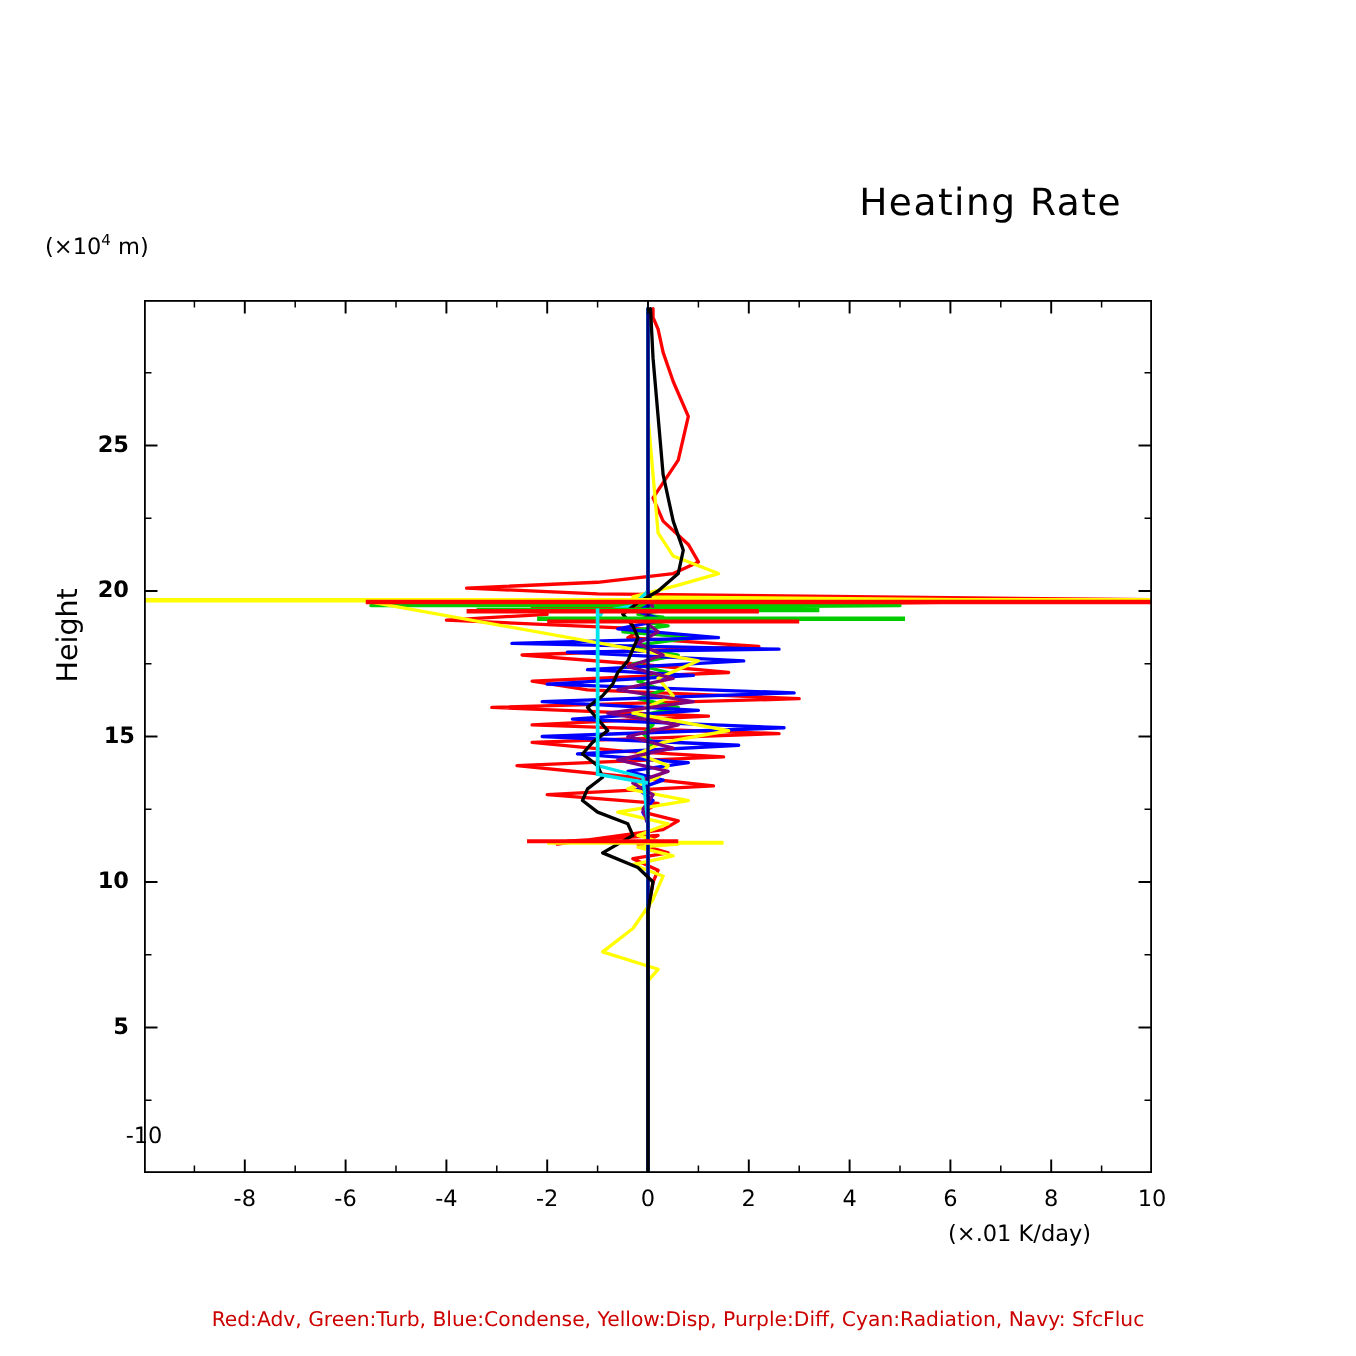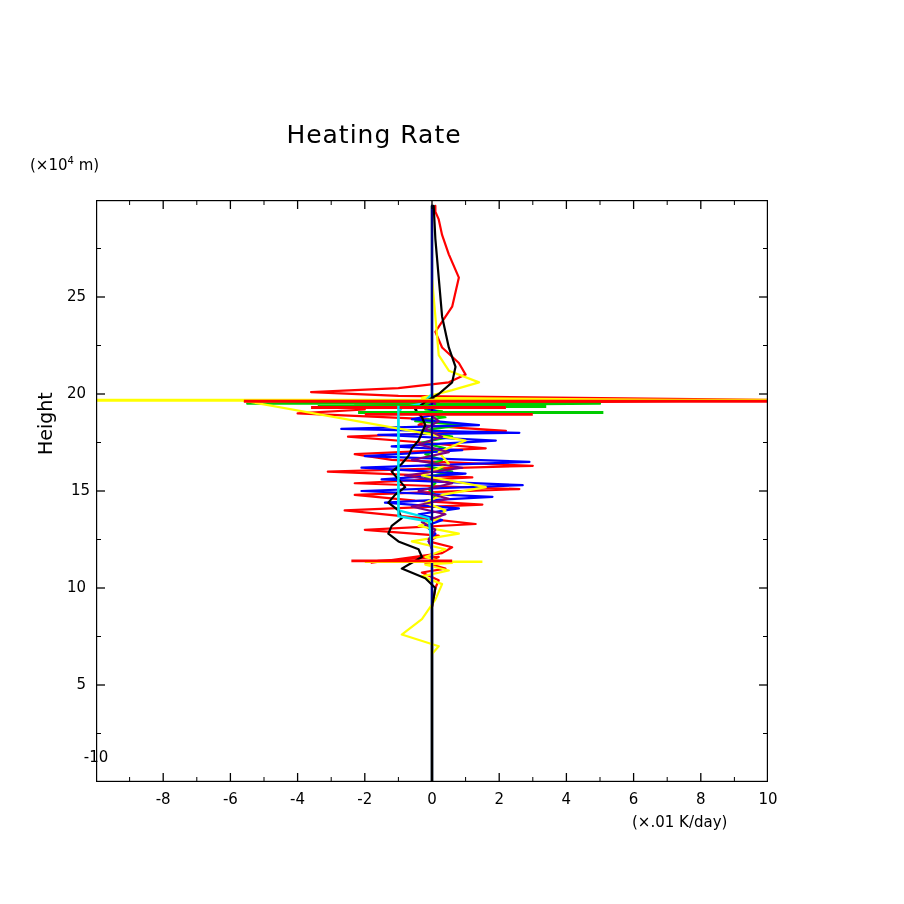--- a/index.html
+++ b/index.html
@@ -1,41 +1,42 @@
 <!DOCTYPE html>
 <html><head>
 <meta charset="utf-8">
 <style>
   html,body{margin:0;padding:0;background:#ffffff;}
   body{width:904px;height:904px;font-family:"DejaVu Sans",sans-serif;color:#000;}
   #stage{position:relative;width:904px;height:904px;overflow:hidden;}
-  #title{position:absolute;left:0;top:120px;width:748px;text-align:center;font-size:25px;letter-spacing:1px;color:#000;}
+  #title{position:absolute;left:0;top:120px;width:748px;text-align:right;font-size:25px;letter-spacing:1px;color:#000;}
   #unit-top{position:absolute;left:30px;top:155px;font-size:15px;}
   #unit-top sup{font-size:10px;}
   #ylabel{position:absolute;left:34px;top:455px;transform:rotate(-90deg);transform-origin:0 0;font-size:19px;white-space:nowrap;}
   #xunit{position:absolute;left:632px;top:813px;font-size:15px;text-align:center;}
   #legend{position:absolute;left:0;top:872px;width:904px;text-align:center;font-size:13.5px;color:#cc0000;}
   #plotwrap{position:absolute;left:96px;top:200px;width:672px;height:582px;}
   svg{display:block;}
   .tick-x{position:absolute;font-size:15px;text-align:center;width:40px;}
-  .tick-y{position:absolute;font-size:15px;text-align:right;width:40px;}
+  .tick-y{position:absolute;font-size:15px;text-align:right;width:40px;font-weight:bold;}
 </style>
 </head>
 <body>
 
 <div id="stage">
 
   <div id="title">Heating Rate</div>
 
   <div id="unit-top"><span>(×10</span><sup>4</sup><span> m)</span></div>
 
   <div id="ylabel">Height</div>
 
   <div id="xunit">(×.01 K/day)</div>
 
+  <div id="legend">Red:Adv, Green:Turb, Blue:Condense, Yellow:Disp, Purple:Diff, Cyan:Radiation, Navy: SfcFluc</div>
 
   <div id="plotwrap">
     <svg id="plot" width="672" height="582" viewBox="0 0 672 582">
       <g id="series-layer">
           <path d="M336.00 582.00 L336.00 562.60 L336.00 543.20 L336.00 523.80 L336.00 504.40 L336.00 485.00 L336.00 465.60 L336.00 446.20 L336.00 426.80 L336.00 407.40 L339.36 388.00 L342.72 380.24 L325.92 372.48 L349.44 368.60 L329.28 362.78 L342.72 356.96 L282.24 360.84 L275.52 362.78 L346.08 353.08 L356.16 347.26 L332.64 341.44 L342.72 335.62 L268.80 329.80 L379.68 323.98 L325.92 318.16 L248.64 310.40 L386.40 304.58 L319.20 300.70 L258.72 294.88 L423.36 289.06 L258.72 283.24 L376.32 277.42 L231.84 271.60 L436.80 265.78 L295.68 259.96 L258.72 254.14 L389.76 248.32 L325.92 242.50 L252.00 236.68 L409.92 230.86 L322.56 225.04 L332.64 219.22 L201.60 213.40 L268.80 209.52 L258.72 205.64 L440.16 202.73 L672.00 199.82 L302.40 195.94 L215.04 192.06 L302.40 188.18 L352.80 182.36 L369.60 174.60 L362.88 162.96 L346.08 147.44 L339.36 131.92 L356.16 106.70 L362.88 77.60 L352.80 54.32 L346.08 34.92 L342.72 19.40 L339.36 11.64 L339.36 5.82" fill="none" stroke="#ff0000" stroke-width="2.2" stroke-linejoin="round" stroke-linecap="round"></path>
           <path d="M336.00 582.00 L336.00 543.20 L336.00 504.40 L336.00 465.60 L336.00 426.80 L336.00 388.00 L336.00 368.60 L336.00 349.20 L336.00 339.50 L336.00 329.80 L336.00 323.98 L336.00 318.16 L336.00 312.34 L336.00 306.52 L336.00 300.70 L339.36 294.88 L332.64 289.06 L339.36 283.24 L329.28 277.42 L356.16 271.60 L329.28 265.78 L346.08 259.96 L329.28 254.14 L349.44 248.32 L325.92 242.50 L356.16 236.68 L322.56 230.86 L366.24 225.04 L319.20 221.16 L349.44 217.28 L325.92 213.40 L346.08 211.46 L329.28 209.52 L342.72 207.58 L332.64 206.61 L342.72 205.64 L369.60 204.67 L504.00 203.70 L151.20 203.70 L342.72 201.76 L336.00 194.00 L336.00 155.20 L336.00 97.00 L336.00 38.80 L336.00 5.82" fill="none" stroke="#00cc00" stroke-width="2.2" stroke-linejoin="round" stroke-linecap="round"></path>
           <path d="M336.00 582.00 L336.00 543.20 L336.00 504.40 L336.00 465.60 L336.00 426.80 L336.00 388.00 L336.00 368.60 L336.00 349.20 L332.64 341.44 L339.36 333.68 L329.28 325.92 L346.08 320.10 L322.56 314.28 L362.88 308.46 L288.96 302.64 L396.48 296.82 L265.44 291.00 L426.72 285.18 L285.60 279.36 L369.60 273.54 L265.44 267.72 L433.44 261.90 L268.80 256.08 L366.24 250.26 L295.68 246.38 L399.84 240.56 L282.24 234.74 L423.36 232.80 L245.28 228.92 L383.04 225.04 L315.84 219.22 L346.08 213.40 L329.28 207.58 L339.36 201.76 L336.00 194.00 L336.00 155.20 L336.00 97.00 L336.00 5.82" fill="none" stroke="#0000ff" stroke-width="2.2" stroke-linejoin="round" stroke-linecap="round"></path>
           <path d="M336.00 582.00 L336.00 543.20 L336.00 504.40 L336.00 475.30 L336.00 461.72 L336.00 453.96 L342.72 446.20 L305.76 434.56 L325.92 419.04 L339.36 399.64 L346.08 384.12 L325.92 376.36 L352.80 370.54 L329.28 364.72 L356.16 362.78 L346.08 361.81 L329.28 356.96 L349.44 349.20 L315.84 341.44 L362.88 333.68 L322.56 325.92 L342.72 318.16 L349.44 310.40 L329.28 302.64 L346.08 294.88 L389.76 287.12 L325.92 275.48 L352.80 263.84 L342.72 252.20 L369.60 240.56 L147.84 200.79 L672.00 200.79 L325.92 197.88 L356.16 190.12 L383.04 182.36 L352.80 170.72 L342.72 155.20 L339.36 116.40 L336.00 77.60 L336.00 38.80 L336.00 5.82" fill="none" stroke="#ffff00" stroke-width="2.2" stroke-linejoin="round" stroke-linecap="round"></path>
           <path d="M336.00 582.00 L336.00 543.20 L336.00 504.40 L336.00 465.60 L336.00 426.80 L336.00 388.00 L336.00 368.60 L336.00 349.20 L332.64 339.50 L339.36 329.80 L325.92 322.04 L349.44 314.28 L315.84 306.52 L352.80 298.76 L322.56 291.00 L356.16 283.24 L309.12 275.48 L366.24 267.72 L315.84 259.96 L352.80 252.20 L322.56 244.44 L346.08 236.68 L329.28 228.92 L342.72 221.16 L332.64 213.40 L339.36 205.64 L336.00 194.00 L336.00 116.40 L336.00 5.82" fill="none" stroke="#800080" stroke-width="2.2" stroke-linejoin="round" stroke-linecap="round"></path>
           <path d="M336.00 582.00 L336.00 543.20 L336.00 504.40 L336.00 426.80 L336.00 349.20 L332.64 318.16 L302.40 310.40 L302.40 291.00 L302.40 271.60 L302.40 252.20 L302.40 232.80 L302.40 213.40 L305.76 207.58 L325.92 203.70 L336.00 194.00 L336.00 116.40 L336.00 5.82" fill="none" stroke="#00e5ee" stroke-width="2.2" stroke-linejoin="round" stroke-linecap="round"></path>

